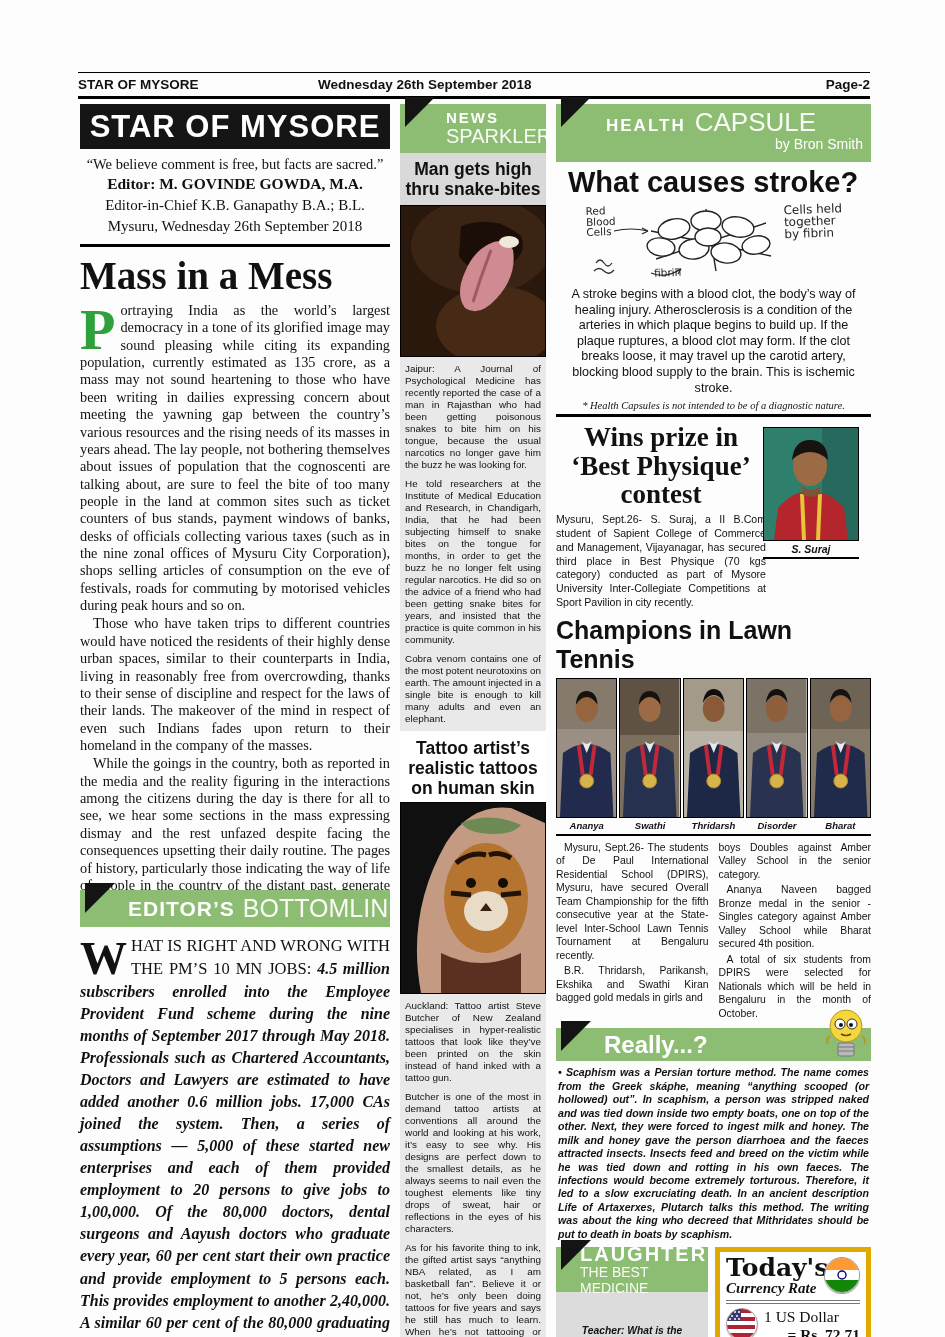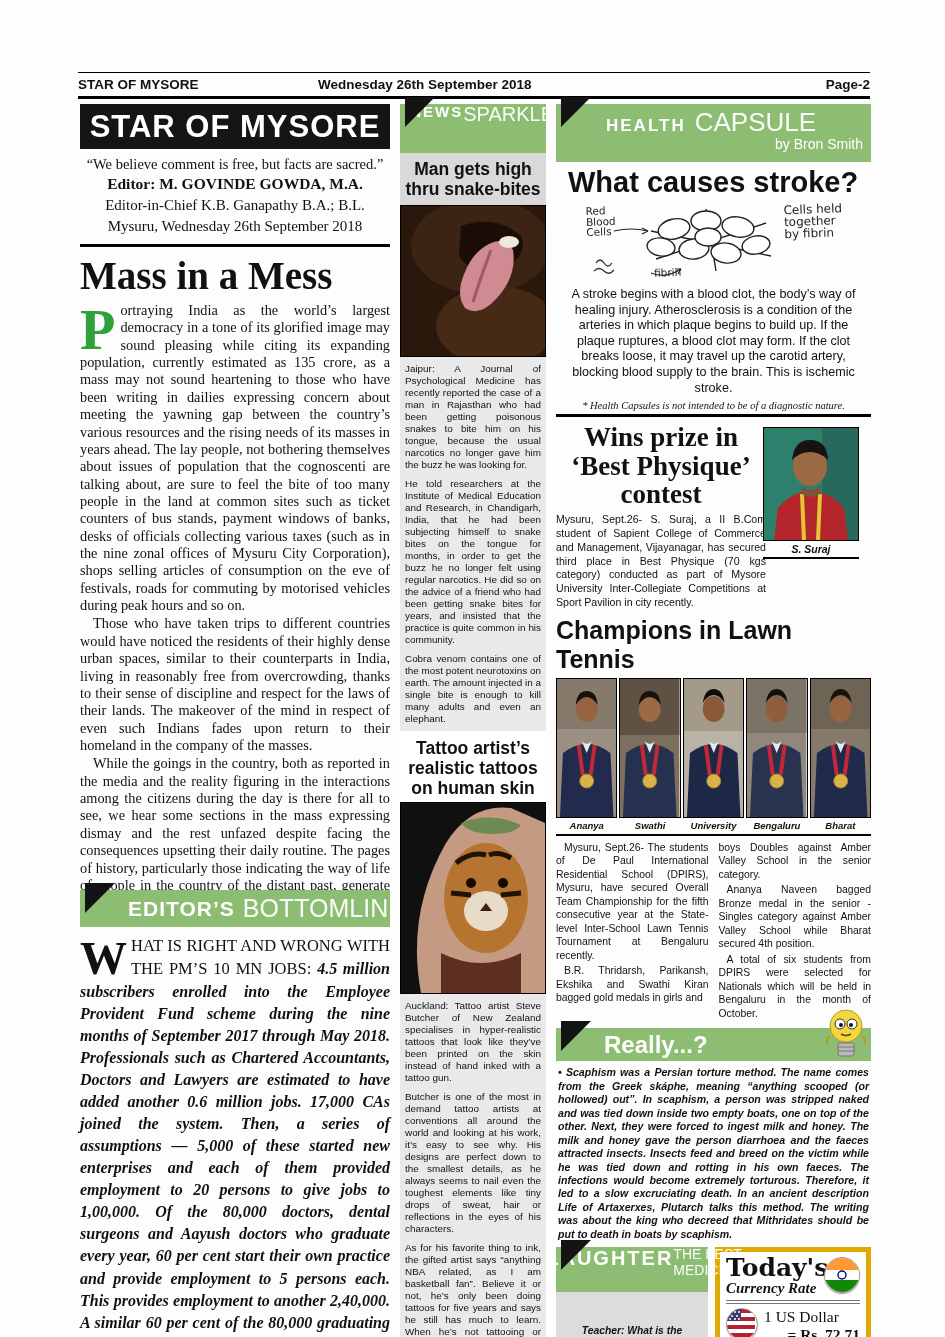--- a/index.html
+++ b/index.html
@@ -33,21 +33,21 @@
   .dropP{float:left;font-weight:bold;font-size:58px;line-height:0.82;color:#2fa13a;padding:4px 5px 0 0;}
   .blbanner{height:37px;display:flex;align-items:center;padding-left:48px;}
   .blbanner .b1{font-family:"Liberation Sans",sans-serif;font-weight:bold;font-size:21px;letter-spacing:1px;}
   .blbanner .b2{font-family:"Liberation Sans",sans-serif;font-size:25px;margin-left:8px;opacity:.95;font-weight:normal;}
   .blbody{margin-top:8px;font-size:16px;line-height:1.38;text-align:justify;}
   .dropW{float:left;font-weight:bold;font-size:47px;line-height:.78;padding:5px 4px 0 0;color:#111;}
   .bllead{font-size:16.5px;}
   .blmain{font-weight:bold;font-style:italic;}
   
   .colM{position:absolute;left:400px;top:104px;width:146px;}
-  .spbanner{height:49px;padding-left:46px;display:flex;flex-direction:row;justify-content:center;}
+  .spbanner{height:49px;padding-left:46px;display:flex;flex-direction:column;justify-content:center;}
   .spbanner .b1{font-family:"Liberation Sans",sans-serif;font-weight:bold;font-size:15px;letter-spacing:2px;line-height:1.05;}
   .spbanner .b2{font-family:"Liberation Sans",sans-serif;font-size:20px;line-height:1.05;opacity:.95;}
   .midhead{background:#d9d9d9;font-family:"Liberation Sans",sans-serif;font-weight:bold;
            font-size:17.5px;text-align:center;line-height:1.15;padding:6px 2px;}
   .midheadw{background:#fff;font-family:"Liberation Sans",sans-serif;font-weight:bold;
             font-size:17.5px;text-align:center;line-height:1.15;padding:7px 2px 4px 2px;}
   .midtext{background:#e9e9e9;font-family:"Liberation Sans",sans-serif;font-size:9.9px;
            line-height:1.21;text-align:justify;padding:6px 5px;}
   .midtext p{margin:0 0 7px 0;}
   .midtext p:last-child{margin-bottom:0;}
@@ -81,21 +81,21 @@
          font-size:10.4px;line-height:1.3;text-align:justify;}
   .tcols .tc{flex:1;}
   .tcols p{margin:0 0 2px 0;text-indent:8px;}
   .reallybanner{margin-top:6px;height:33px;display:flex;align-items:center;padding-left:48px;
                 font-family:"Liberation Sans",sans-serif;font-weight:bold;font-size:24px;}
   .bulb{position:absolute;right:2px;top:-22px;}
   .reallybody{font-family:"Liberation Sans",sans-serif;font-weight:bold;font-style:italic;
               font-size:10.6px;line-height:1.27;text-align:justify;padding:5px 2px 0 2px;}
   .bottomrow{display:flex;margin-top:6px;gap:7px;}
   .laugh{width:152px;}
-  .laughbanner{height:45px;padding-left:24px;display:flex;justify-content:center;}
+  .laughbanner{height:45px;padding-left:24px;display:flex;flex-direction:column;justify-content:center;}
   .laughbanner .b1{font-family:"Liberation Sans",sans-serif;font-weight:bold;font-size:20px;letter-spacing:2px;line-height:1.1;}
   .laughbanner .b2{font-family:"Liberation Sans",sans-serif;font-size:14px;line-height:1.1;opacity:.95;}
   .jokebox{background:#dcdcdc;height:182px;padding:30px 8px 0 8px;text-align:center;
            font-family:"Liberation Sans",sans-serif;font-weight:bold;font-style:italic;
            font-size:10.3px;line-height:1.75;}
   .curr{flex:1;border:5px solid #dfa900;background:#fff;padding:3px 6px 4px 6px;}
   .currtitle{position:relative;border-bottom:4px double #777;padding-bottom:3px;}
   .currtitle .t1{font-family:"DejaVu Serif",serif;font-weight:bold;font-size:25px;line-height:1.0;}
   .currtitle .t2{font-weight:bold;font-style:italic;font-size:15px;line-height:1.1;}
   .inflag{position:absolute;right:0;top:2px;}
@@ -300,22 +300,22 @@
         <path d="M19,24 Q21,10 30,10 Q39,10 41,24 Q36,16 30,16 Q24,16 19,24 Z" fill="#17120e"></path>
         <path d="M3,138 L6,74 Q30,56 54,74 L57,138 Z" fill="#202a4a"></path>
         <path d="M25,62 L30,74 L35,62 Q30,68 25,62 Z" fill="#e9e9e9"></path>
         <path d="M22,66 L26,96 M38,66 L34,96" stroke="#c2283a" stroke-width="4" fill="none"></path>
         <circle cx="30" cy="102" r="7" fill="#d8b24a" stroke="#a8872a"></circle>
       </svg>
     </div>
     <div class="tcaps">
       <div>Ananya</div>
       <div>Swathi</div>
-      <div>University</div>
-      <div>Bengaluru</div>
+      <div>Thridarsh</div>
+      <div>Disorder</div>
       <div>Bharat</div>
     </div>
 
     <div class="tcols">
       <div class="tc">
         <p>Mysuru, Sept.26- The students of De Paul International Residential School (DPIRS), Mysuru, have secured Overall Team Championship for the fifth consecutive year at the State-level Inter-School Lawn Tennis Tournament at Bengaluru recently.</p>
         <p>B.R. Thridarsh, Parikansh, Ekshika and Swathi Kiran bagged gold medals in girls and</p>
       </div>
       <div class="tc">
         <p style="text-indent:0;">boys Doubles against Amber Valley School in the senior category.</p>

